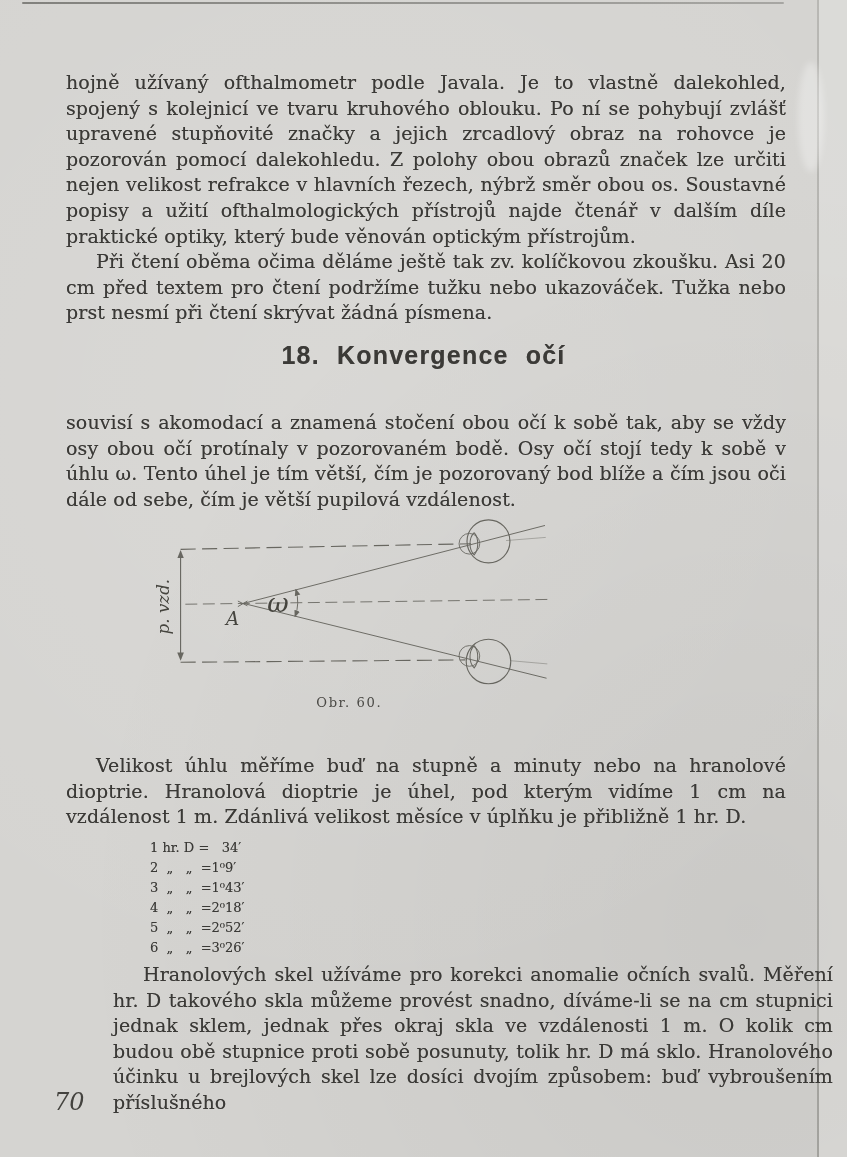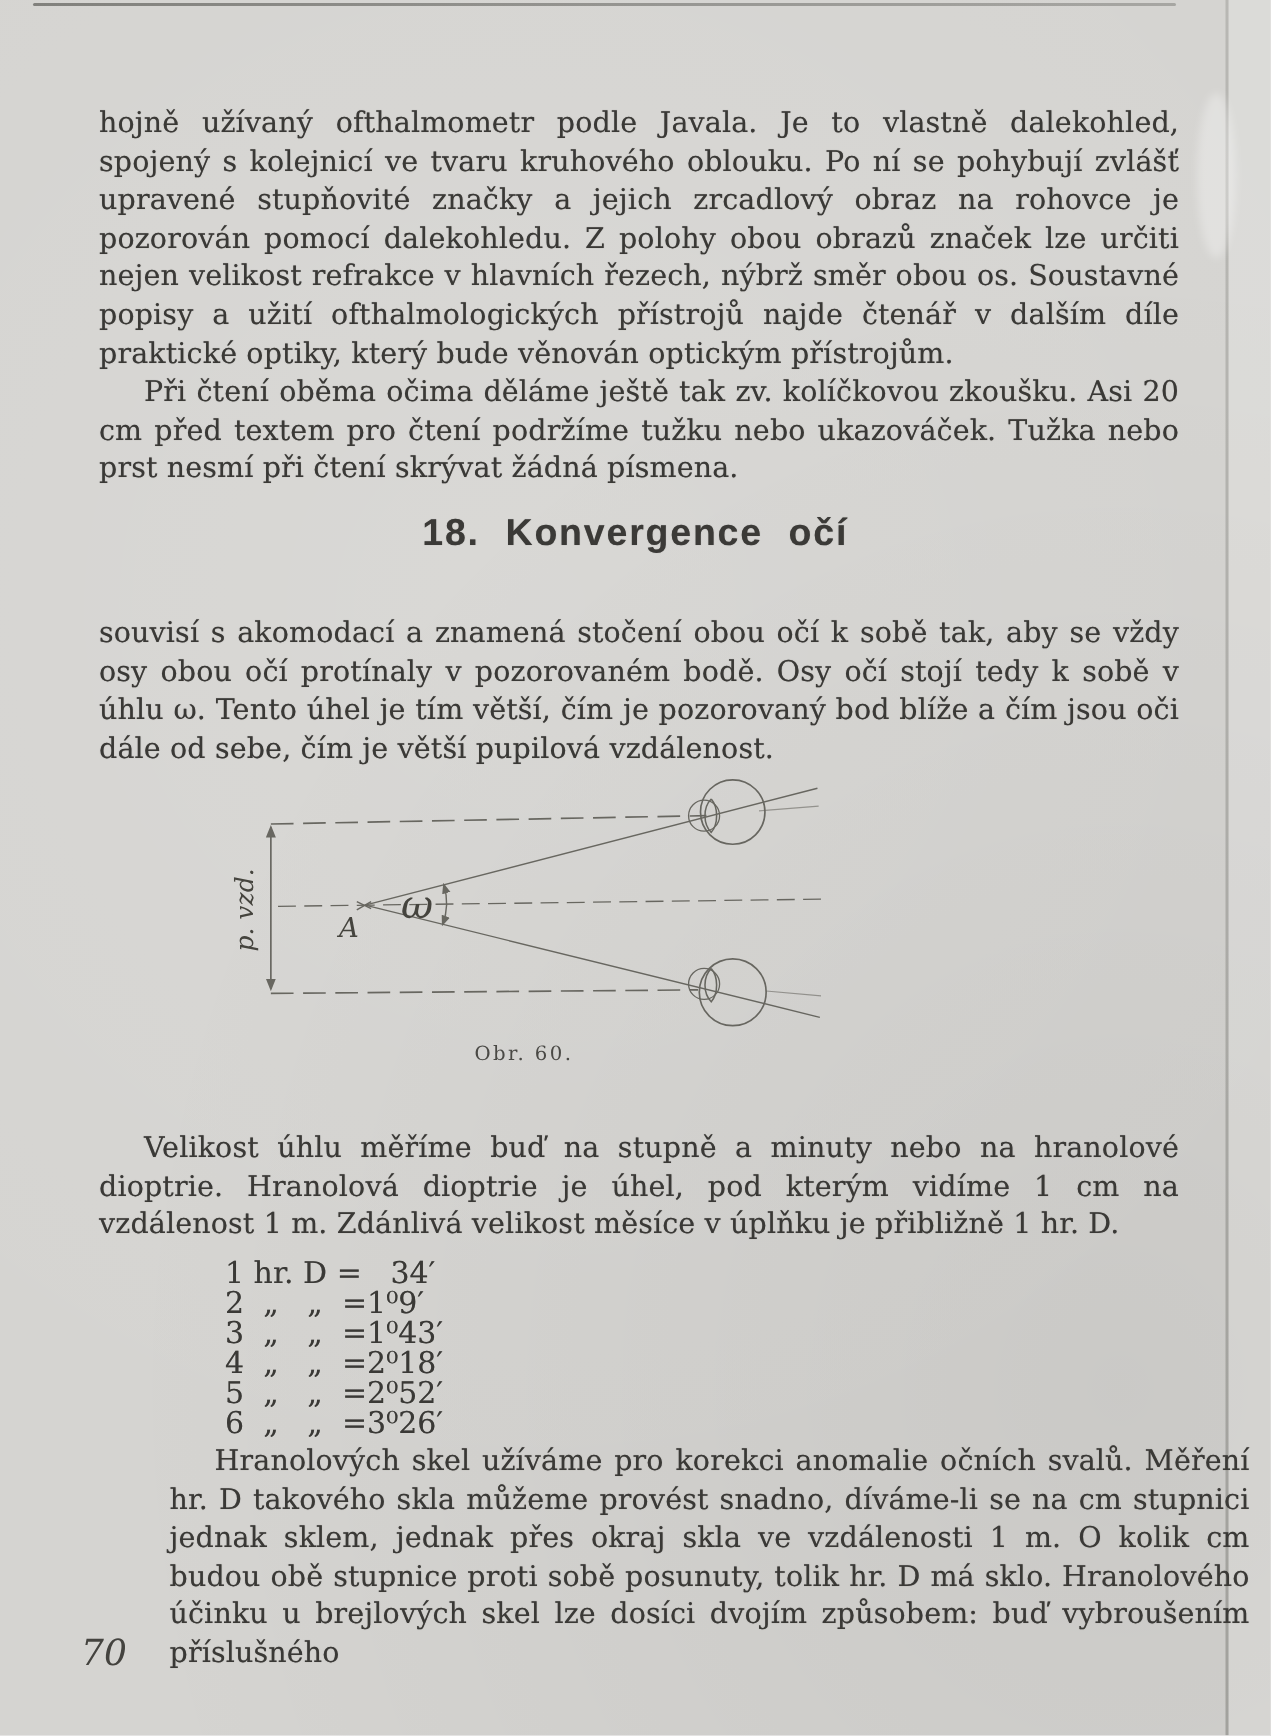--- a/index.html
+++ b/index.html
@@ -44,21 +44,21 @@
     position:absolute;left:0;top:341px;width:847px;
     text-align:center;
     font-family:"Liberation Sans", sans-serif;
     font-weight:bold;font-size:25px;
     letter-spacing:1.2px;word-spacing:9px;
     color:#3b3a37;
     text-shadow:0 0 .5px rgba(59,58,55,.5);
   }
   .conv-col{
     position:absolute;top:838px;
-    font-size:20px;line-height:20px;
+    font-size:13px;line-height:20px;
     text-shadow:0 0 .4px rgba(58,57,54,.5);
   }
   .conv-left{left:150px;}
   .conv-right{left:437px;}
   .conv-row{white-space:pre;}
   .figure-svg{position:absolute;left:140px;top:478px;}
   .pagenum{
     position:absolute;left:54px;top:1088px;
     font-style:italic;font-size:24px;color:#44433f;
   }

